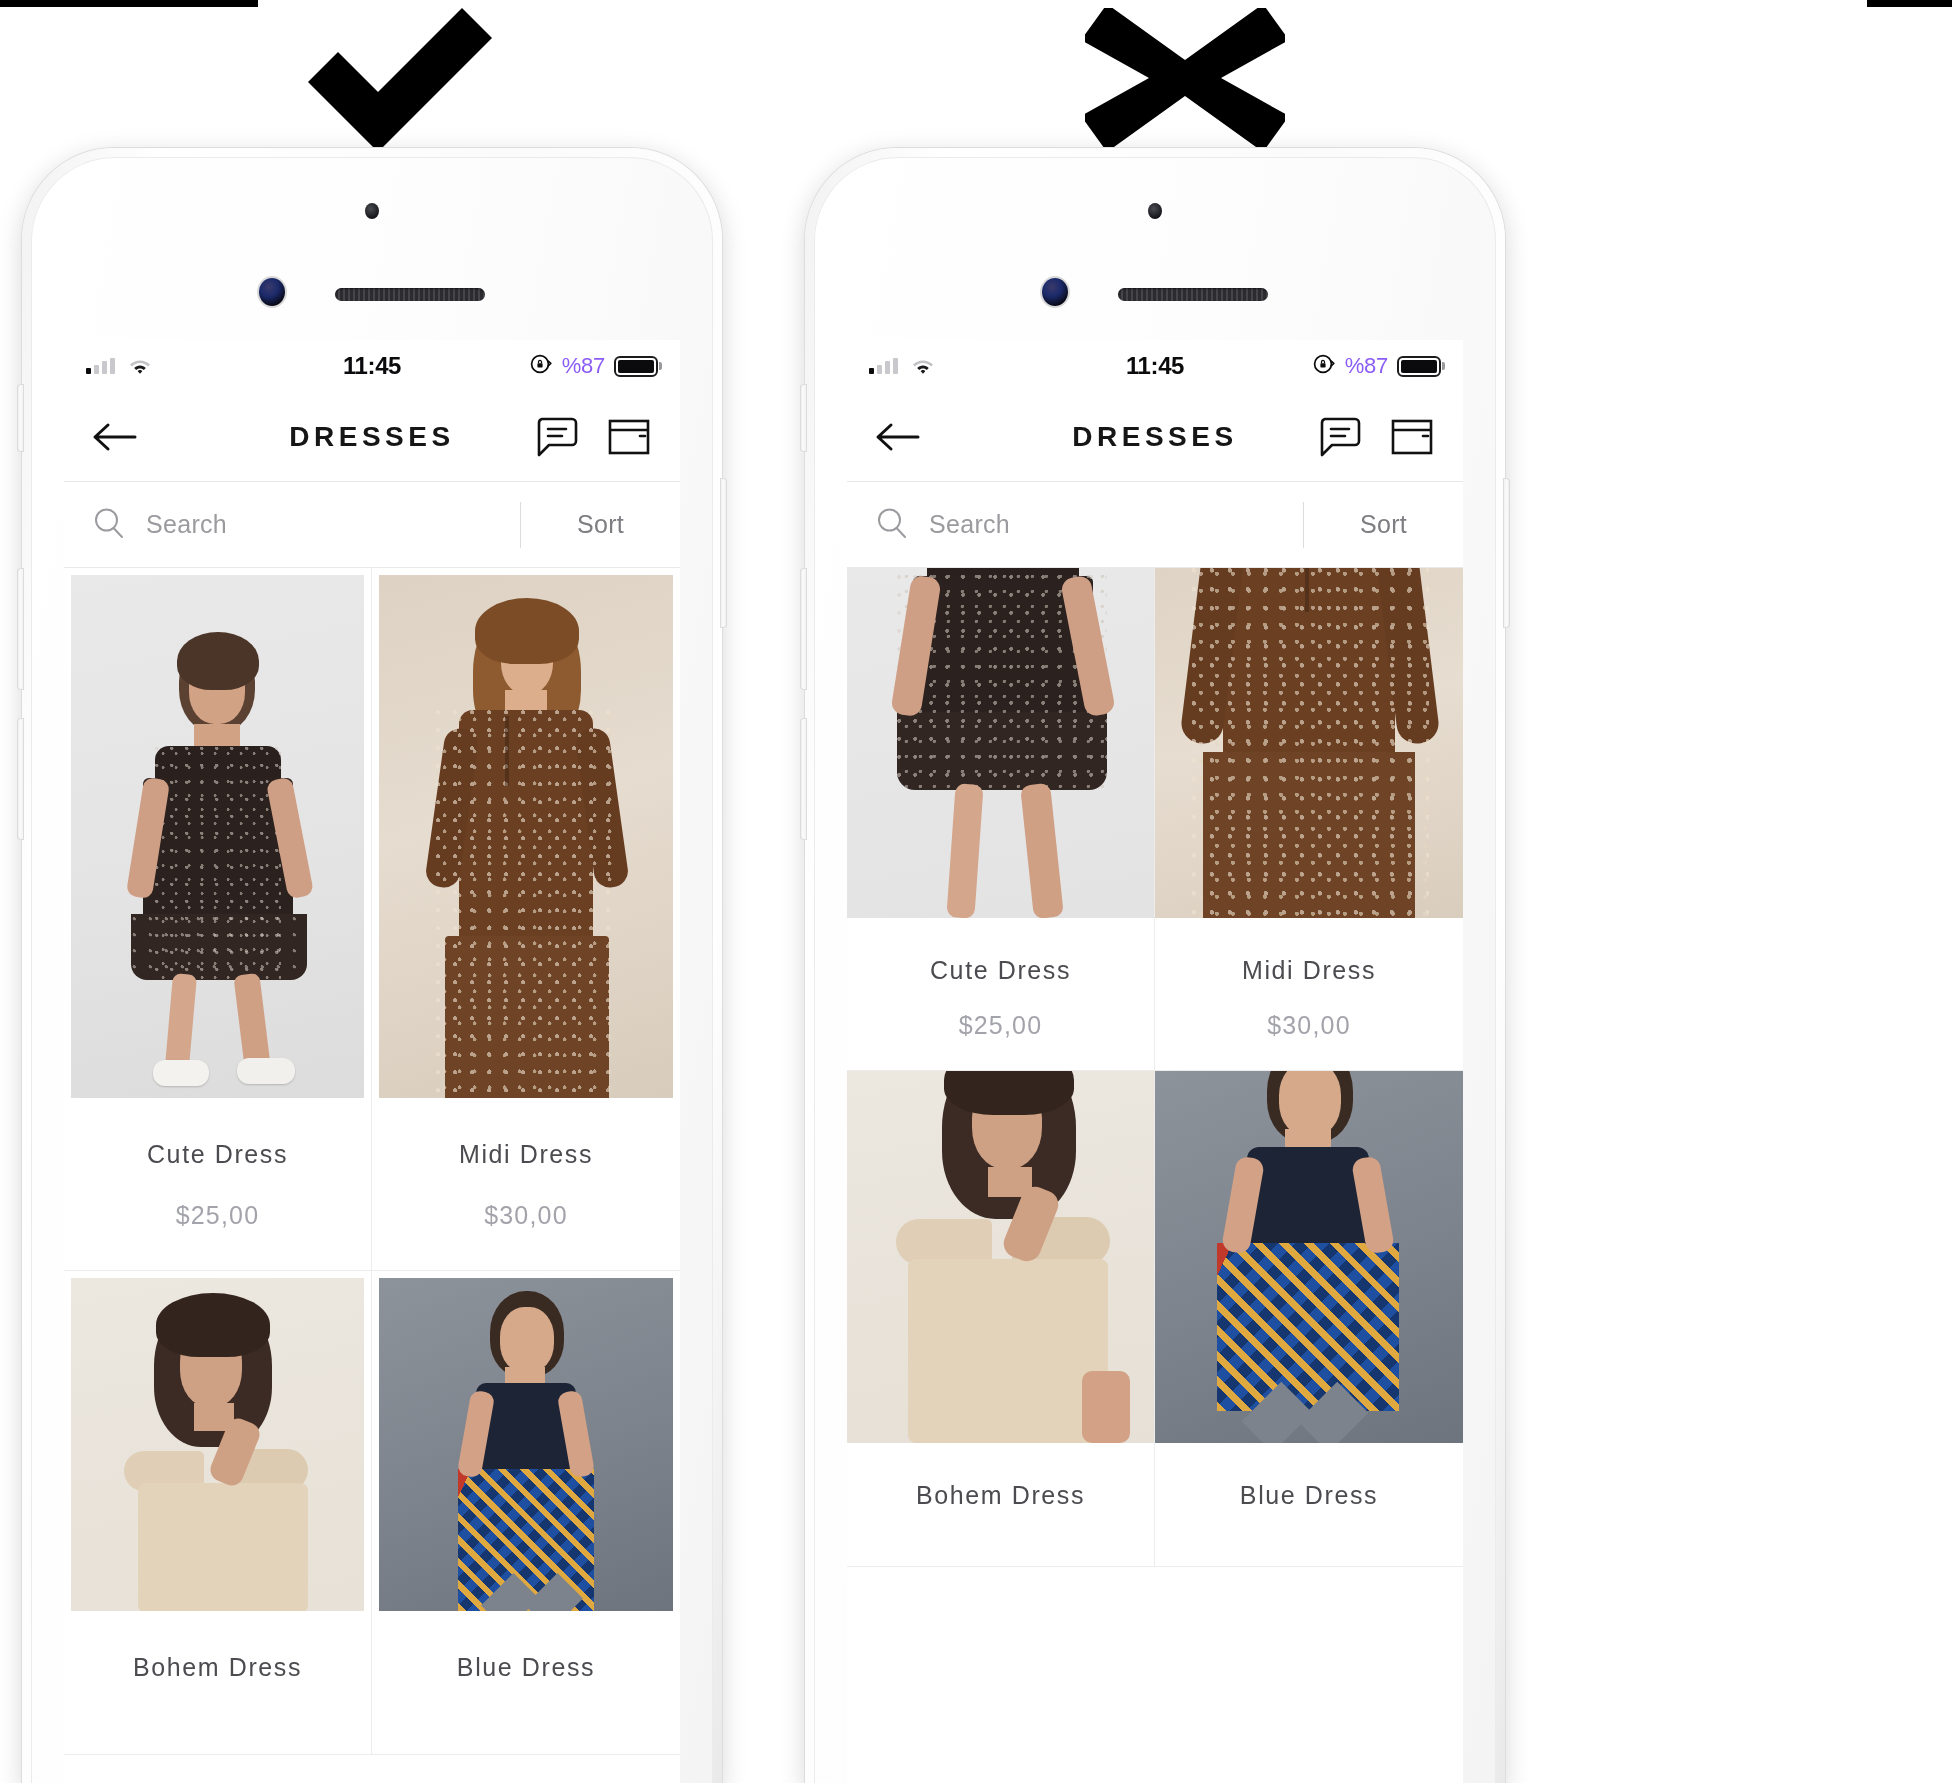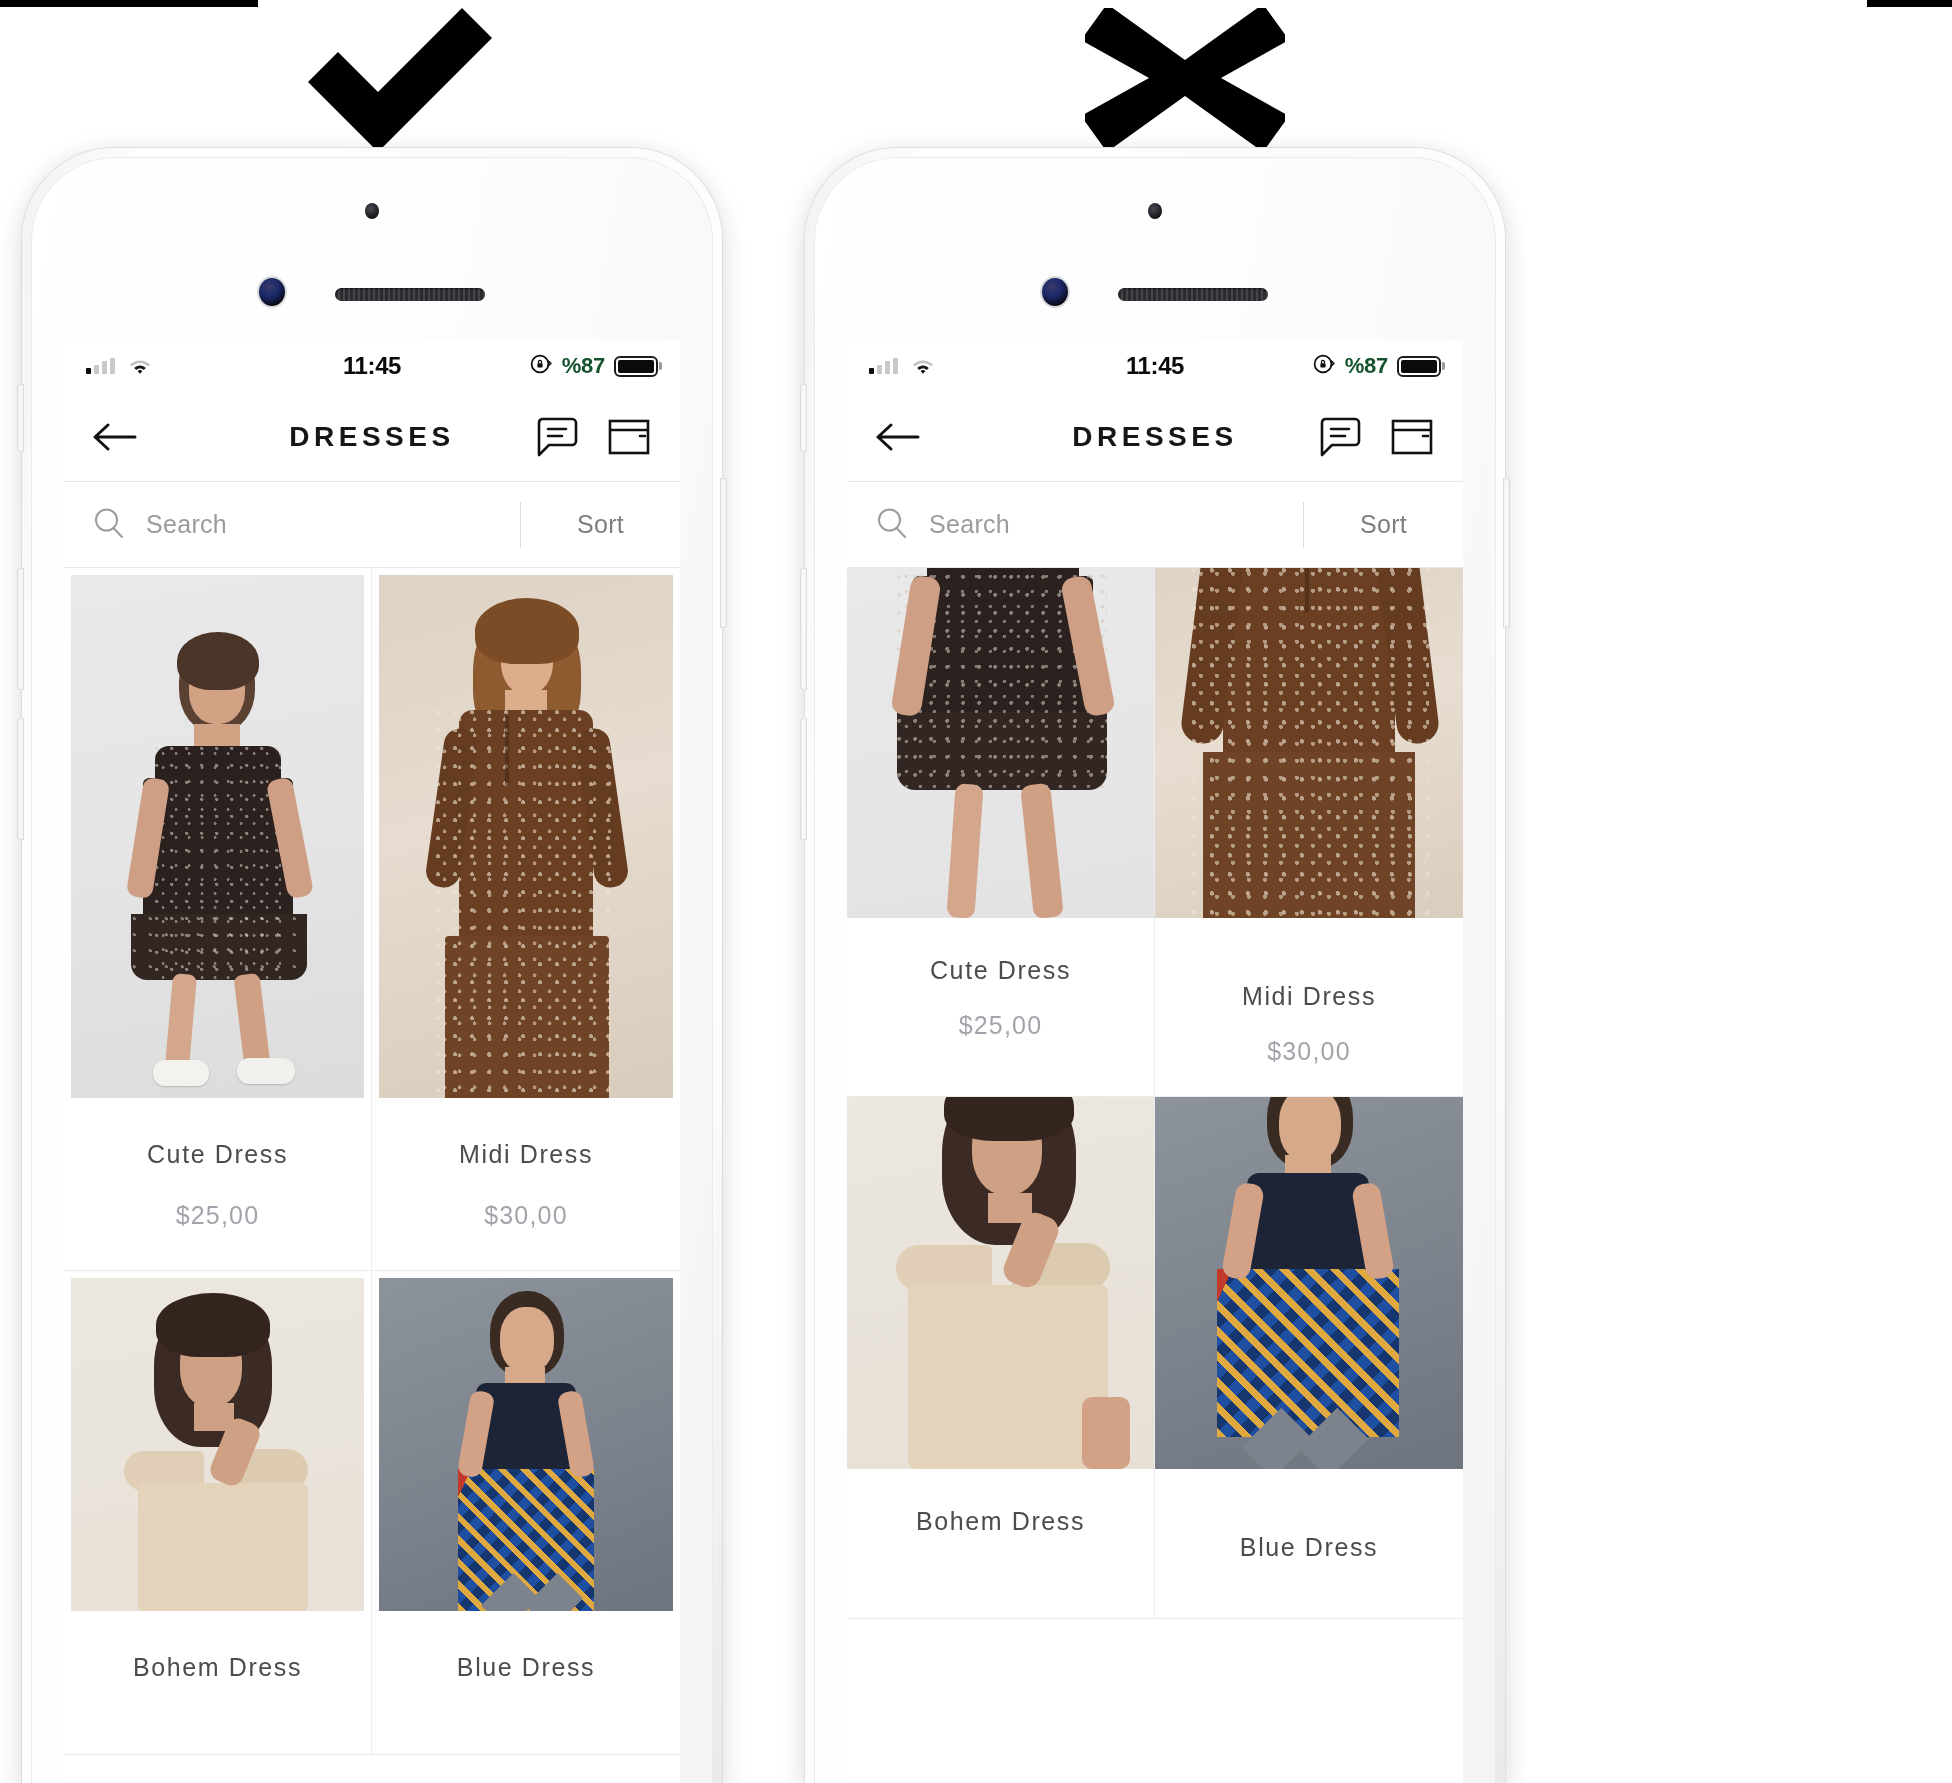--- a/index.html
+++ b/index.html
@@ -144,21 +144,21 @@
     font-weight: bold;
     color: #0b0b0d;
     letter-spacing: -0.4px;
   }
   .sb-right {
     margin-left: auto;
     display: flex;
     align-items: center;
     gap: 9px;
   }
-  .sb-pct { font-size: 22px; font-weight: 700; color: #14532d; letter-spacing: -0.3px; }
+  .sb-pct { font-size: 22px; font-weight: 400; color: #8b5cf6; letter-spacing: -0.3px; }
   .batt {
     width: 44px; height: 21px;
     border: 2px solid #1c1c1e;
     border-radius: 6px;
     padding: 2px;
     position: relative;
   }
   .batt::after {
     content: "";
     position: absolute;
@@ -219,21 +219,21 @@
   .sort-label { font-size: 25px; color: #7d7d82; letter-spacing: 0.3px; }
 
   
   .grid { display: flex; flex-wrap: wrap; background: #ffffff; }
   .cell {
     width: 50%;
     background: #ffffff;
     border-right: 1px solid #ececec;
     border-bottom: 1px solid #ececec;
   }
-  .cell:nth-child(2n) { border-right: none; gap: 26px; }
+  .cell:nth-child(2n) { border-right: none; }
 
   .ph-variant .cell { display: flex; flex-direction: column; }
 
   .thumb {
     width: 100%;
     position: relative;
     overflow: hidden;
     background: #e6e6e6;
   }
   .thumb.contain { padding: 7px 7px 0 7px; background: #ffffff; }

